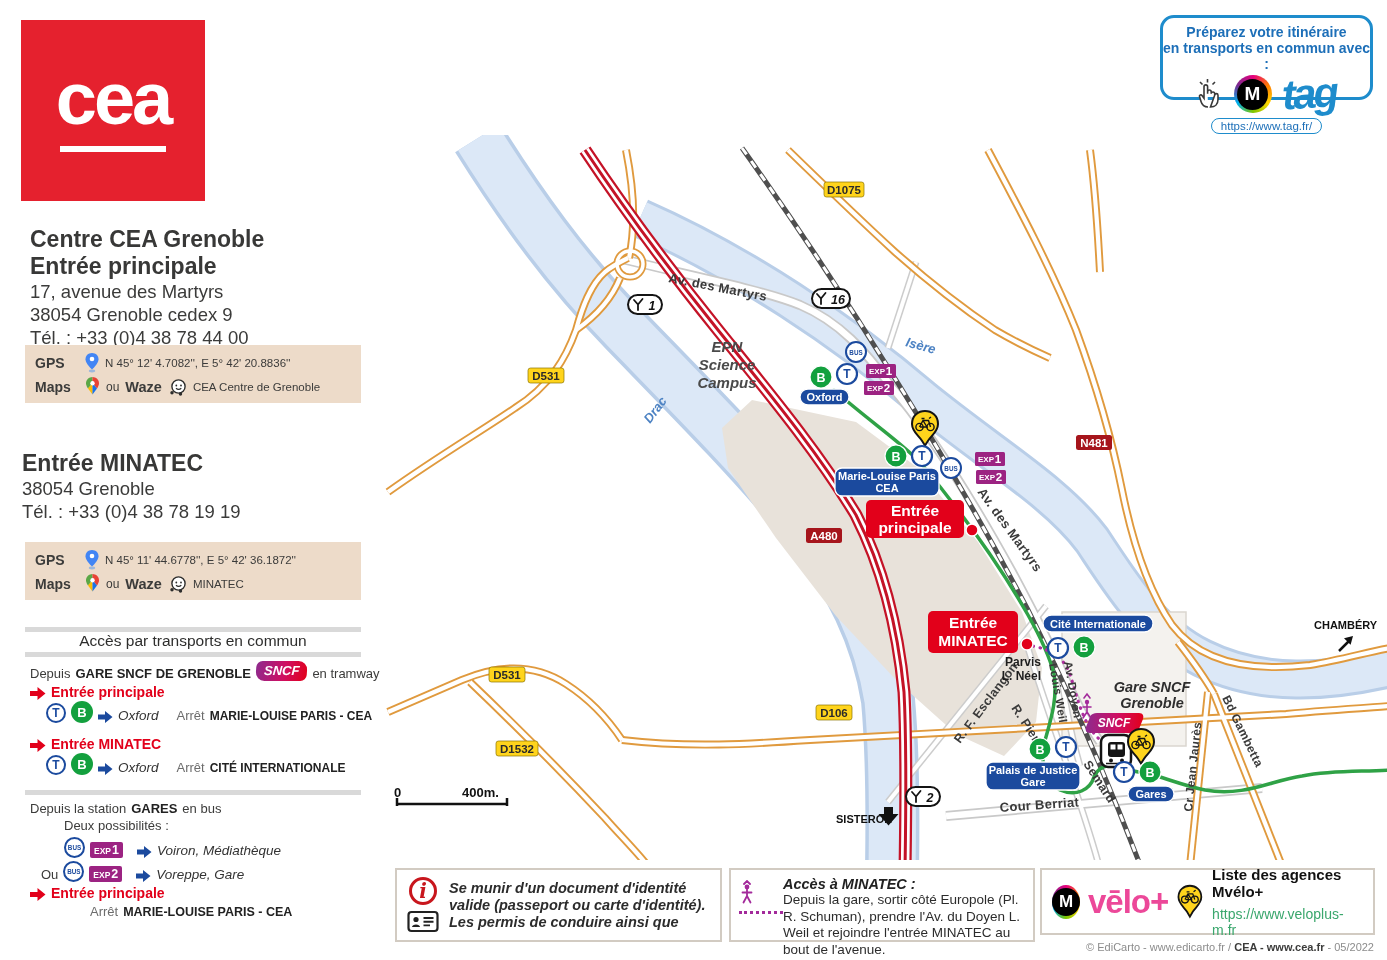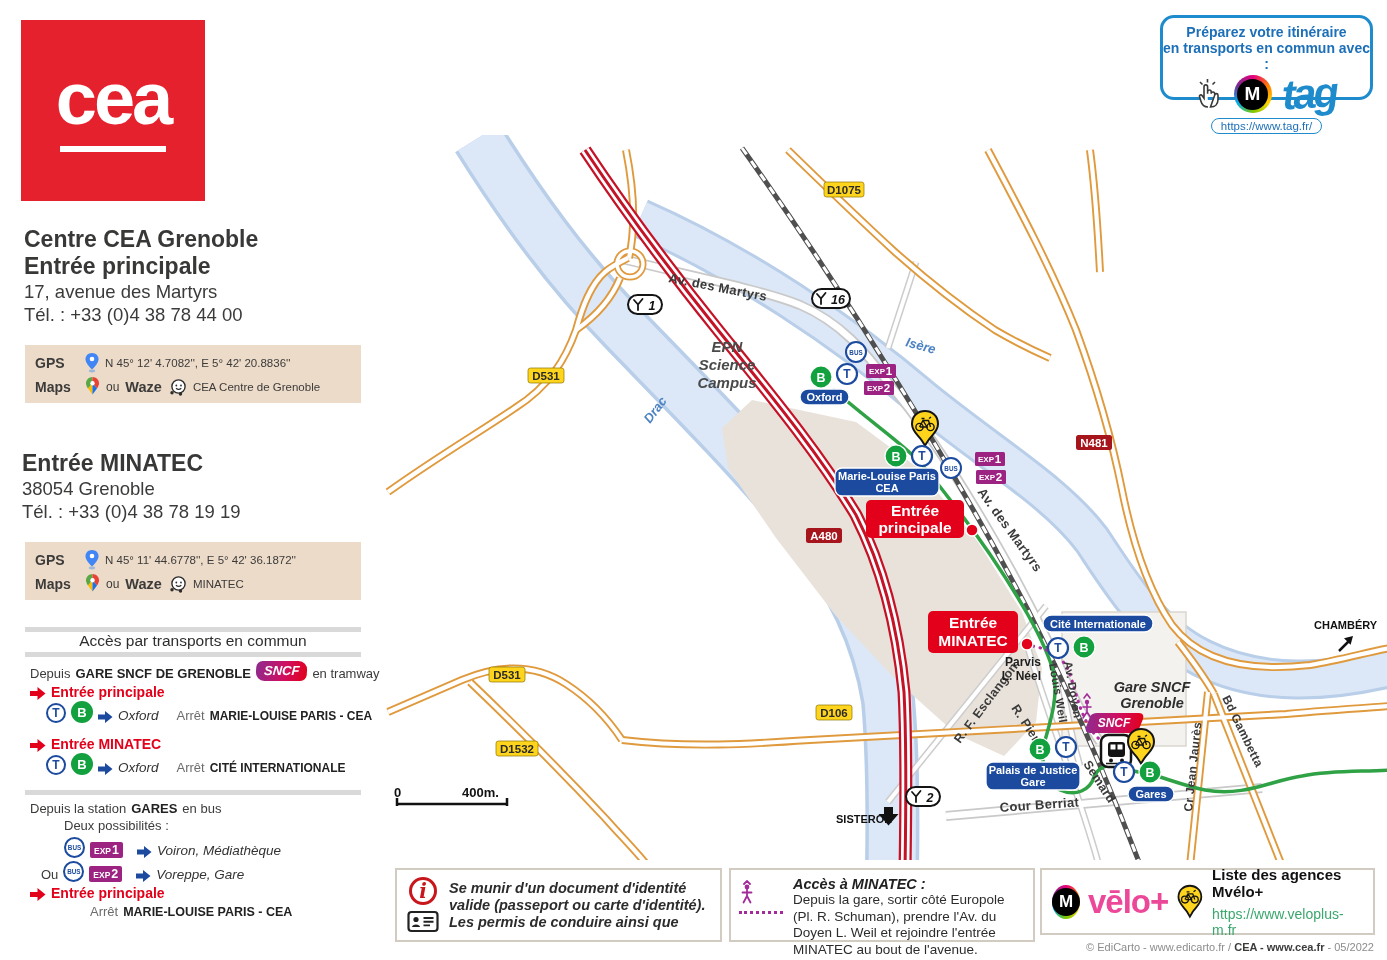--- a/index.html
+++ b/index.html
@@ -92,24 +92,25 @@
   .sn{fill:#fff;font-style:italic;font-weight:bold;font-size:12px;text-anchor:middle}
 </style>
 </head>
 <body>
 
 <div class="abs cealogo">
   <div class="cea">cea</div>
   <div class="bar"></div>
 </div>
 
-<div class="abs" style="left:24px;top:226px">
+<div class="abs" style="left:30px;top:226px">
   <div class="h1">Centre CEA Grenoble</div>
   <div class="h1">Entrée principale</div>
   <div class="ad">17, avenue des Martyrs</div>
+  <div class="ad">38054 Grenoble cedex 9</div>
   <div class="ad">Tél. : +33 (0)4 38 78 44 00</div>
 </div>
 
 <div class="abs gpsbox" style="top:345px">
   <div class="grow">
     <span class="glab">GPS</span>
     <svg width="14" height="20" viewBox="0 0 14 20">
         <ellipse cx="7" cy="18" rx="3.2" ry="1.4" fill="#9db8dd"></ellipse>
         <path d="M7,0 C3,0 .5,2.8 .5,6.2 C.5,10.5 7,16.5 7,16.5 C7,16.5 13.5,10.5 13.5,6.2 C13.5,2.8 11,0 7,0 Z" fill="#4285f4"></path>
         <circle cx="7" cy="6" r="2.3" fill="#fff"></circle>
@@ -562,21 +563,21 @@
       </svg>
   </div>
   <div class="idtext">
     <div>Se munir d'un document d'identité</div>
     <div>valide (passeport ou carte d'identité).</div>
     <div>Les permis de conduire ainsi que</div>
   </div>
 </div>
 
 <div class="ibox" style="left:729px;top:868px;width:306px;height:74px;padding:6px 8px;box-sizing:border-box">
-  <div style="display:flex;gap:10px">
+  <div style="display:flex;">
     <div style="padding-top:4px">
       <svg width="16" height="24" viewBox="0 0 16 24">
           <g stroke="#a32a9b" stroke-width="1.8" fill="none" stroke-linecap="round">
             <path d="M5,4 L8,1 L11,4"></path>
             <circle cx="8" cy="7" r="2.4" fill="#a32a9b" stroke="none"></circle>
             <path d="M8,9.5 V16 M3.5,12.5 L12.5,12.5 M8,16 L4.5,22.5 M8,16 L11.5,22.5"></path>
           </g>
         </svg>
       <div class="dots"></div>
     </div>

